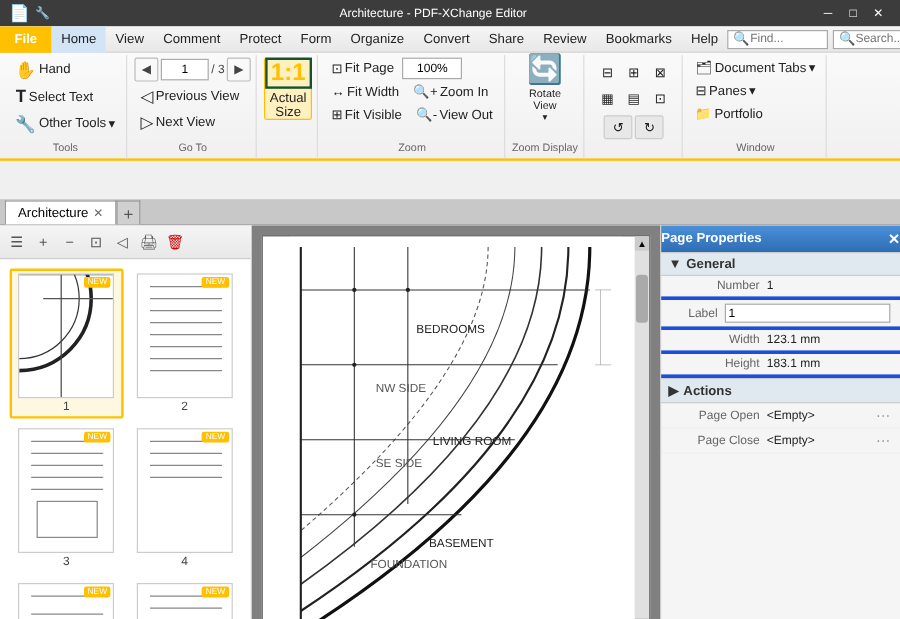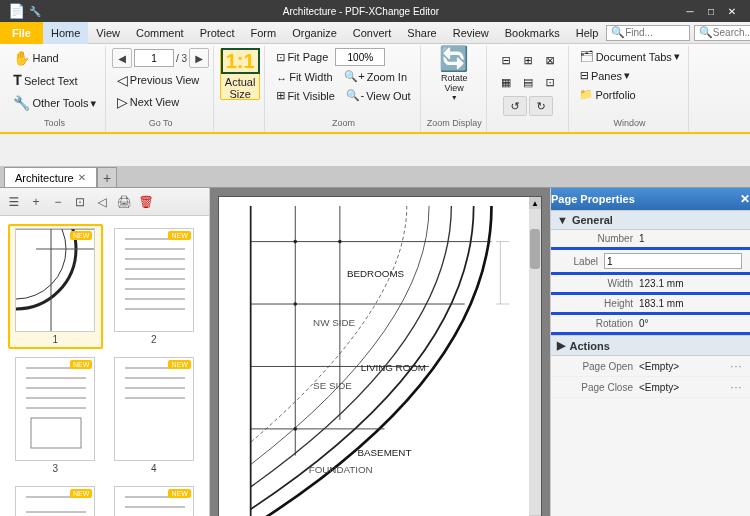--- a/index.html
+++ b/index.html
@@ -704,24 +704,20 @@
       <input class="props-value-input" type="text" value="1" style="">
     </div>
     <div class="props-row">
       <span class="props-label">Width</span>
       <span class="props-value">123.1 mm</span>
     </div>
     <div class="props-row">
       <span class="props-label">Height</span>
       <span class="props-value">183.1 mm</span>
     </div>
-    <div class="props-row">
-      <span class="props-label">Rotation</span>
-      <span class="props-value">0°</span>
-    </div>
 
     <div class="props-section-header">
       <span>▶</span>
       <span>Actions</span>
     </div>
     <div class="props-actions-row">
       <span class="props-label">Page Open</span>
       <span class="props-value">&lt;Empty&gt;</span>
       <span class="props-more">···</span>
     </div>

